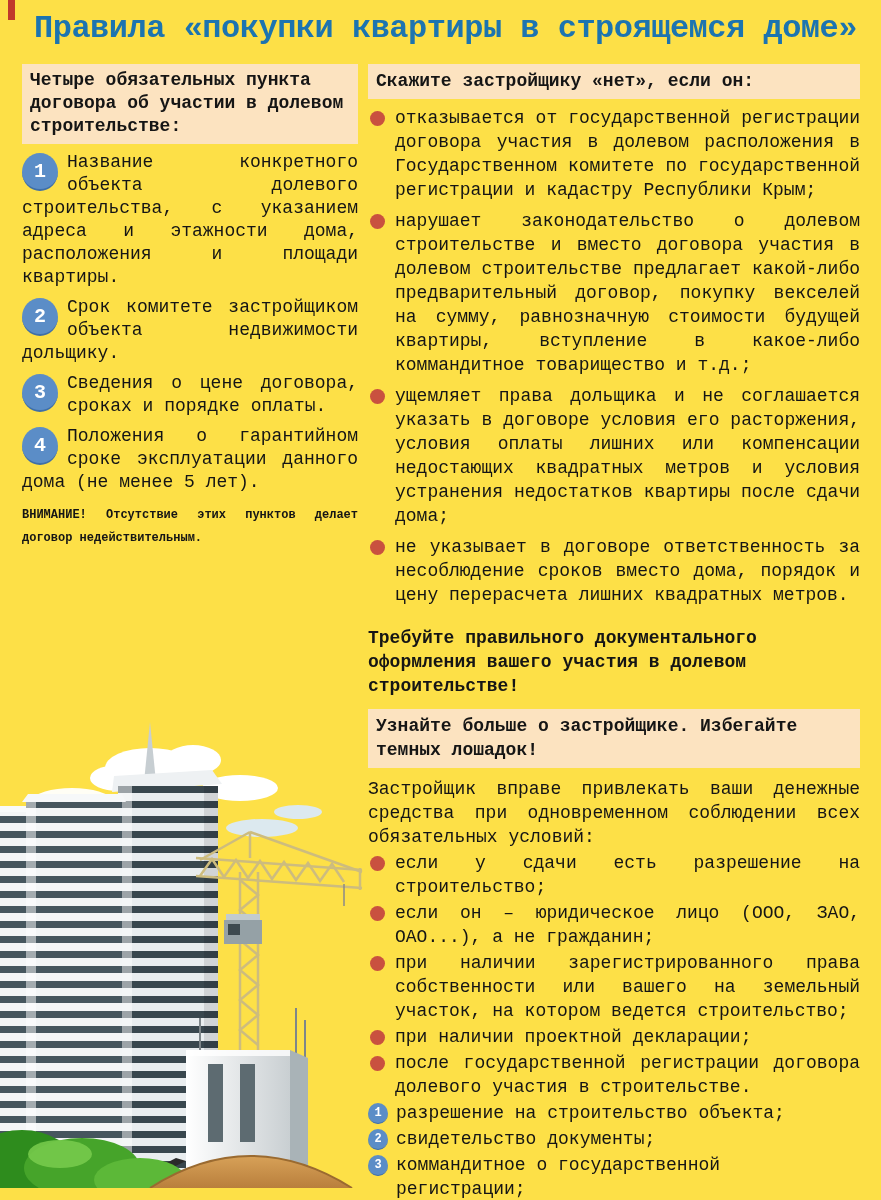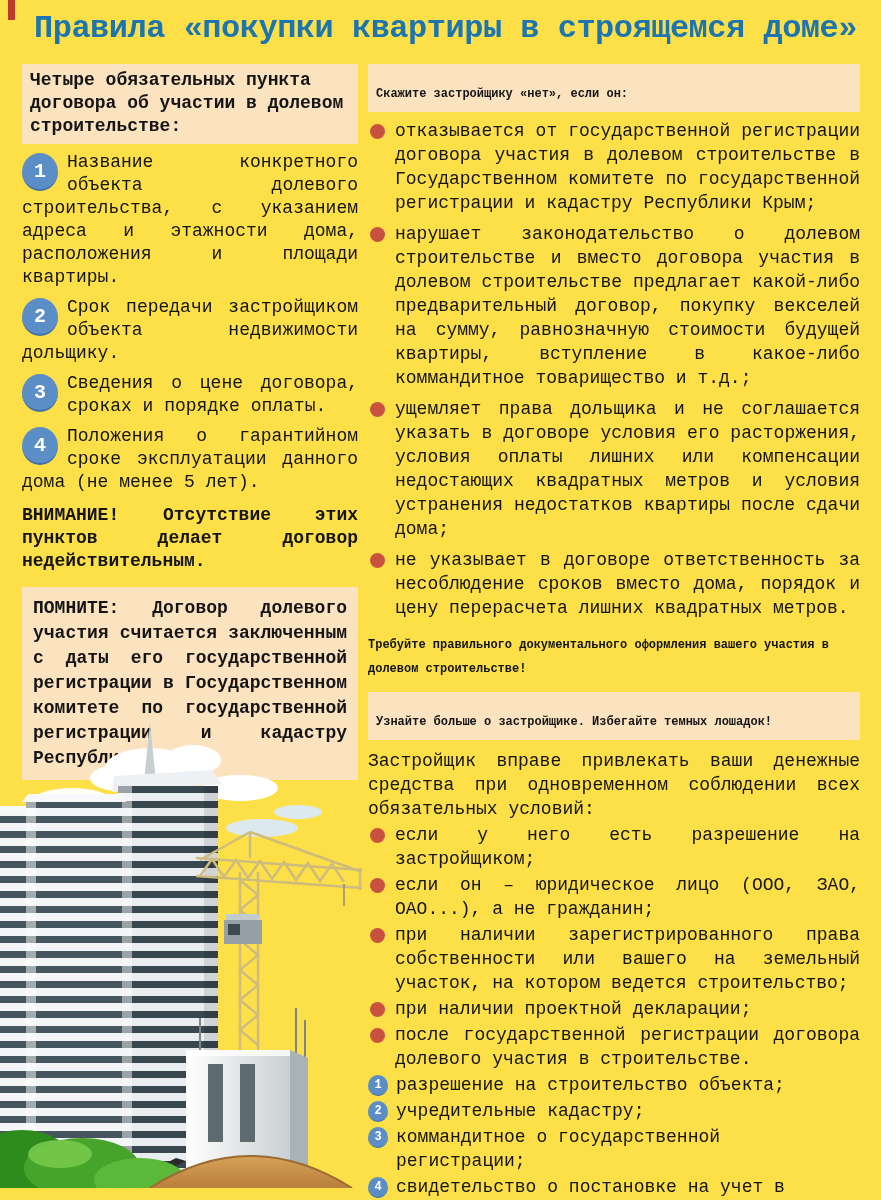--- a/index.html
+++ b/index.html
@@ -19,45 +19,45 @@
   }
   .col-left{position:absolute;left:22px;top:64px;width:336px;}
   .col-right{position:absolute;left:368px;top:64px;width:492px;}
 
   .highlight{background:#fce3c0;}
   .hd{
     font-weight:700;font-size:18px;line-height:23px;
     padding:5px 8px 6px 8px;
   }
   .hd-right{
-    font-weight:700;font-size:12px;line-height:24px;
-    padding:18px 8px 6px 8px;
-  }
-  .body-txt{font-size:18px;line-height:23px;text-align:justify;}
+    font-weight:700;font-size:18px;line-height:24px;
+    padding:5px 8px 6px 8px;
+  }
+  .body-txt{font-size:12px;line-height:23px;text-align:justify;}
   .body-txt-r{font-size:18px;line-height:24px;text-align:justify;}
 
   
   .num-item{margin-top:7px;font-size:18px;line-height:23px;text-align:justify;}
   .num-circle{
     float:left;width:36px;height:36px;border-radius:50%;
     background:#5b8dc7;border-bottom:2px solid #3f6fa8;
     color:#ffffff;font-weight:700;font-size:20px;
     display:flex;align-items:center;justify-content:center;
     margin:2px 9px 2px 0;
   }
   .attention{margin-top:10px;font-weight:700;}
   .remember-box{margin-top:14px;padding:9px 11px;font-weight:700;font-size:18px;line-height:25px;text-align:justify;}
 
   
   .rb-item{display:flex;align-items:flex-start;margin-top:7px;}
   .rb-dot{
     flex:0 0 auto;width:15px;height:15px;border-radius:50%;
     background:#c9513f;margin:5px 10px 0 2px;
   }
-  .demand{margin-top:13px;font-weight:700;font-size:12px;line-height:24px;}
+  .demand{margin-top:19px;font-weight:700;font-size:18px;line-height:24px;}
   .learn-bar{margin-top:11px;}
   .intro{margin-top:9px;}
   .learn-list .rb-item{margin-top:2px;}
   .provide-bar{margin-top:13px;}
   .pv-item{display:flex;align-items:flex-start;margin-top:2px;font-size:18px;line-height:24px;}
   .pv-circle{
     flex:0 0 auto;width:20px;height:20px;border-radius:50%;
     background:#5b8dc7;border-bottom:1px solid #3f6fa8;
     color:#fff;font-weight:700;font-size:12px;
     display:flex;align-items:center;justify-content:center;
@@ -77,44 +77,43 @@
   <div class="col-left">
 
     <div class="hd highlight">Четыре обязательных пункта договора об участии в долевом строительстве:</div>
 
     <div class="num-item">
       <span class="num-circle">1</span>
       <span>Название конкретного объекта долевого строительства, с указанием адреса и этажности дома, расположения и площади квартиры.</span>
     </div>
     <div class="num-item">
       <span class="num-circle">2</span>
-      <span>Срок передачи застройщиком объекта недвижимости дольщику.</span>
+      <span>Срок комитете застройщиком объекта недвижимости дольщику.</span>
     </div>
     <div class="num-item">
       <span class="num-circle">3</span>
       <span>Сведения о цене договора, сроках и порядке оплаты.</span>
     </div>
     <div class="num-item">
       <span class="num-circle">4</span>
       <span>Положения о гарантийном сроке эксплуатации данного дома (не менее 5 лет).</span>
     </div>
 
     <div class="body-txt attention">ВНИМАНИЕ! Отсутствие этих пунктов делает договор недействительным.</div>
 
-    <div class="remember-box highlight">ПОМНИТЕ: Договор долевого участия считается заключенным с даты его государственной регистрации в Государственном комитете по государственной регистрации и кадастру Республики Крым!</div>
   </div>
 
   <div class="col-right">
 
     <div class="hd-right highlight">Скажите застройщику «нет», если он:</div>
 
     <div>
       <div class="rb-item">
         <span class="rb-dot"></span>
-        <span class="body-txt-r">отказывается от государственной регистрации договора участия в долевом строительстве в Государственном комитете по государственной регистрации и кадастру Республики Крым;</span>
+        <span class="body-txt-r">отказывается от государственной регистрации договора участия в долевом расположения в Государственном комитете по государственной регистрации и кадастру Республики Крым;</span>
       </div>
       <div class="rb-item">
         <span class="rb-dot"></span>
         <span class="body-txt-r">нарушает законодательство о долевом строительстве и вместо договора участия в долевом строительстве предлагает какой-либо предварительный договор, покупку векселей на сумму, равнозначную стоимости будущей квартиры, вступление в какое-либо коммандитное товарищество и т.д.;</span>
       </div>
       <div class="rb-item">
         <span class="rb-dot"></span>
         <span class="body-txt-r">ущемляет права дольщика и не соглашается указать в договоре условия его расторжения, условия оплаты лишних или компенсации недостающих квадратных метров и условия устранения недостатков квартиры после сдачи дома;</span>
       </div>
       <div class="rb-item">
@@ -125,21 +124,21 @@
 
     <div class="demand">Требуйте правильного документального оформления вашего участия в долевом строительстве!</div>
 
     <div class="hd-right highlight learn-bar">Узнайте больше о застройщике. Избегайте темных лошадок!</div>
 
     <div class="body-txt-r intro">Застройщик вправе привлекать ваши денежные средства при одновременном соблюдении всех обязательных условий:</div>
 
     <div class="learn-list">
       <div class="rb-item">
         <span class="rb-dot"></span>
-        <span class="body-txt-r">если у него есть разрешение на застройщиком;</span>
+        <span class="body-txt-r">если у сдачи есть разрешение на строительство;</span>
       </div>
       <div class="rb-item">
         <span class="rb-dot"></span>
         <span class="body-txt-r">если он – юридическое лицо (ООО, ЗАО, ОАО...), а не гражданин;</span>
       </div>
       <div class="rb-item">
         <span class="rb-dot"></span>
         <span class="body-txt-r">при наличии зарегистрированного права собственности или вашего на земельный участок, на котором ведется строительство;</span>
       </div>
       <div class="rb-item">
@@ -153,21 +152,21 @@
     </div>
 
 
     <div>
       <div class="pv-item">
         <span class="pv-circle">1</span>
         <span>разрешение на строительство объекта;</span>
       </div>
       <div class="pv-item">
         <span class="pv-circle">2</span>
-        <span>учредительные кадастру;</span>
+        <span>свидетельство документы;</span>
       </div>
       <div class="pv-item">
         <span class="pv-circle">3</span>
         <span>коммандитное о государственной регистрации;</span>
       </div>
       <div class="pv-item">
         <span class="pv-circle">4</span>
         <span>свидетельство о постановке на учет в налоговом органе;</span>
       </div>
       <div class="pv-item">

